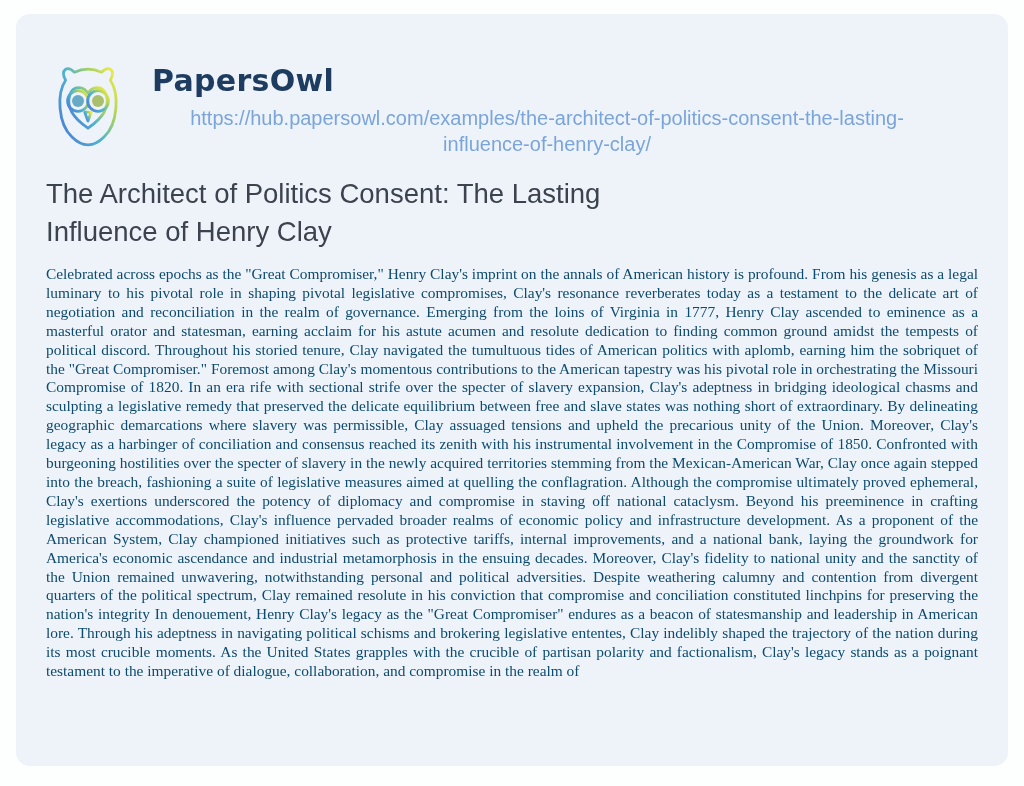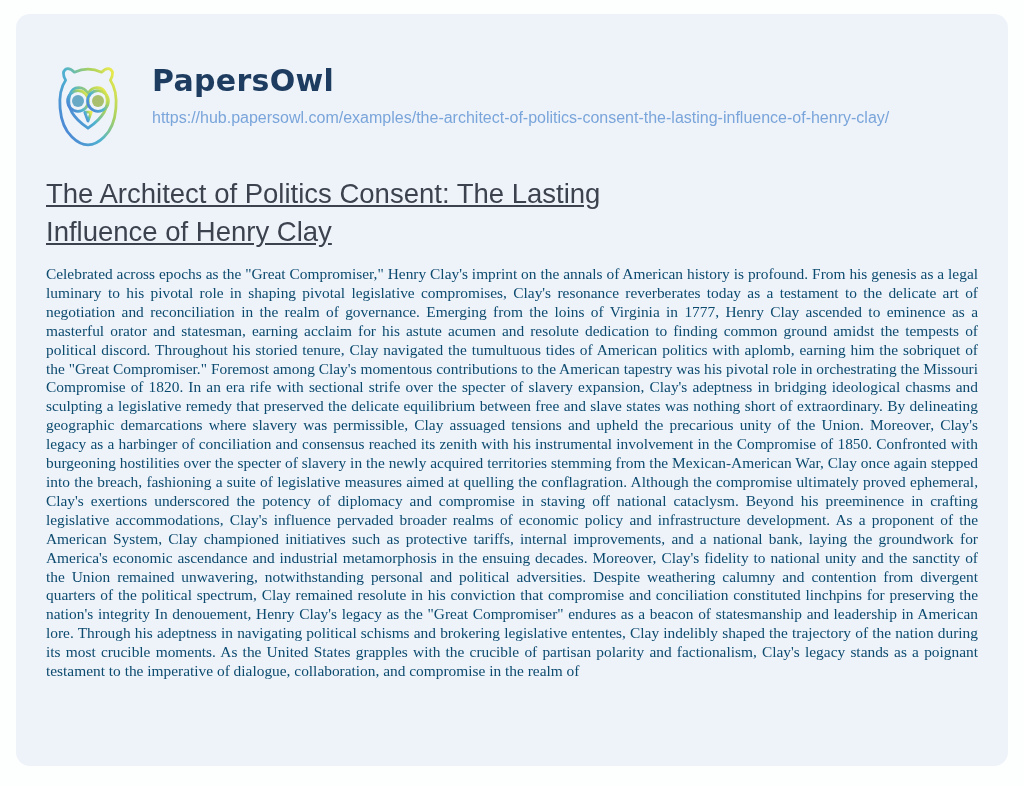--- a/index.html
+++ b/index.html
@@ -48,35 +48,35 @@
   .brand {
     font-family: "DejaVu Sans", sans-serif;
     font-size: 30px;
     font-weight: bold;
     color: #1d3c5f;
     letter-spacing: 0.3px;
     line-height: 38px;
   }
   .url {
     margin-top: 5px;
-    font-size: 16px;
+    font-size: 20px;
     line-height: 26px;
     color: #7aa5da;
     max-width: 790px;
     overflow-wrap: anywhere;
+    text-align: center;
   }
   .title {
     padding: 17px 30px 0 30px;
     font-size: 27.5px;
     line-height: 38px;
     font-weight: 400;
     color: #3d434e;
     max-width: 610px;
     box-sizing: content-box;
-    text-decoration: underline;
   }
   .bodytext {
     padding: 14px 30px 0 30px;
     text-align: justify;
     font-family: "Liberation Serif", serif;
     font-size: 15.4px;
     line-height: 18.9px;
     color: #0c4a6e;
   }
 </style>

